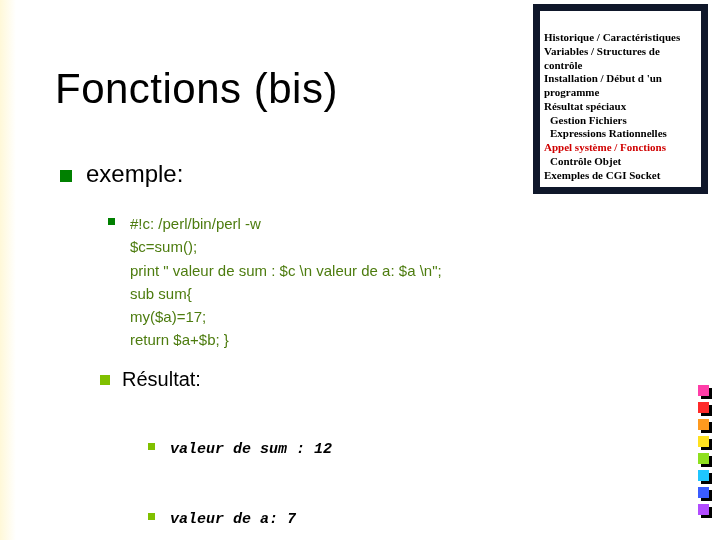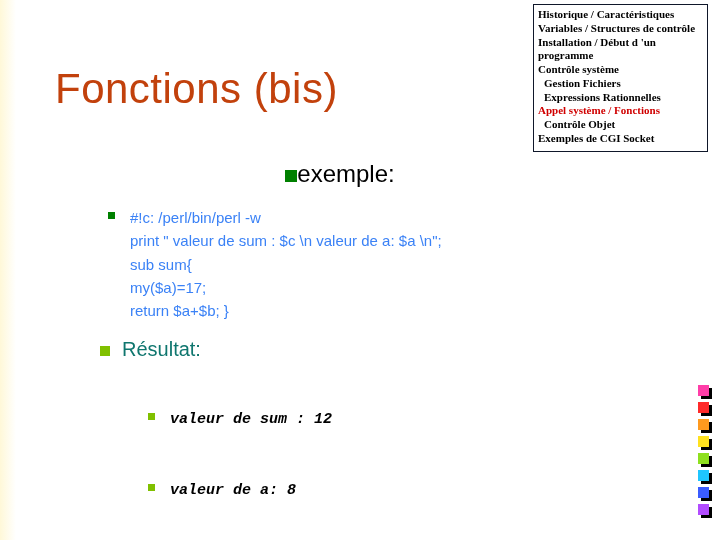--- a/index.html
+++ b/index.html
@@ -16,65 +16,65 @@
     left: 0; top: 0;
     width: 16px; height: 540px;
     background: linear-gradient(to right, #fff8d8, #fff);
   }
   .title {
     position: absolute;
     left: 55px;
     top: 65px;
     font-size: 42px;
     font-weight: 400;
-    color: #c2410c;
+    color: #000000;
     letter-spacing: 0.5px;
   }
   .menu {
     position: absolute;
     right: 12px;
     top: 4px;
     width: 175px;
-    border: 1px solid #0f172a;
+    border: 7px solid #0f172a;
     background: #fff;
-    padding: 3px 4px 5px 4px;
+    padding: 20px 4px 5px 4px;
     font-family: "Times New Roman", Times, serif;
     font-size: 11px;
     line-height: 1.25;
     font-weight: bold;
   }
   .menu .indent { padding-left: 6px; }
   .menu .red { color: #d00000; }
   .content {
     position: absolute;
     left: 60px;
     top: 160px;
     width: 560px;
   }
   .h1line {
     display: flex;
     align-items: center;
-    margin-bottom: 18px;
-    justify-content: center;
+    gap: 14px;
+    margin-bottom: 24px;
   }
   .h1line .sq {
     width: 12px; height: 12px;
     background: #008000;
     flex: 0 0 auto;
     margin-top: 4px;
   }
   .h1line .txt {
     font-size: 24px;
     color: #000;
   }
   .code1 {
     margin-left: 70px;
     font-size: 15px;
     line-height: 1.55;
-    color: #3b82f6;
+    color: #4d7c0f;
   }
   .code1 .first {
     position: relative;
   }
   .code1 .first .sq {
     position: absolute;
     left: -22px;
     top: 6px;
     width: 7px; height: 7px;
     background: #008000;
@@ -86,21 +86,21 @@
     margin: 16px 0 8px 40px;
   }
   .h2line .sq {
     width: 10px; height: 10px;
     background: #80c000;
     flex: 0 0 auto;
     margin-top: 2px;
   }
   .h2line .txt {
     font-size: 20px;
-    color: #0f766e;
+    color: #000000;
   }
   .out {
     margin-left: 110px;
     font-size: 15px;
     line-height: 1.55;
     font-family: "Courier New", monospace;
     font-weight: bold;
     font-style: italic;
   }
   .out .row { position: relative; margin-top: 47px; }
@@ -149,59 +149,60 @@
 <body>
 
 <div class="left-edge"></div>
 
 <div class="title">Fonctions (bis)</div>
 
 <div class="menu">
   <div>Historique / Caractéristiques</div>
   <div>Variables / Structures de contrôle</div>
   <div>Installation / Début d 'un programme</div>
-  <div>Contrôle système</div>
+  <div>Résultat spéciaux</div>
   <div class="indent">Gestion Fichiers</div>
   <div class="indent">Expressions Rationnelles</div>
   <div class="red">Appel système / Fonctions</div>
   <div class="indent">Contrôle Objet</div>
   <div>Exemples de CGI Socket</div>
 </div>
 
 <div class="content">
 
   <div class="h1line">
     <div class="sq"></div>
     <div class="txt">exemple:</div>
   </div>
 
   <div class="code1">
     <div class="first">
       <div class="sq"></div>
       <span>#!c: /perl/bin/perl -w</span>
     </div>
+    <div>$c=sum();</div>
     <div>print  " valeur de sum : $c \n valeur de a: $a \n";</div>
     <div>sub sum{</div>
     <div>my($a)=17;</div>
     <div>return $a+$b; }</div>
   </div>
 
   <div class="h2line">
     <div class="sq"></div>
     <div class="txt">Résultat:</div>
   </div>
 
   <div class="out">
     <div class="row">
       <div class="sq"></div>
       <span>valeur de sum : 12</span>
     </div>
     <div class="row">
       <div class="sq"></div>
-      <span>valeur de a: 8</span>
+      <span>valeur de a: 7</span>
     </div>
   </div>
 
 </div>
 
 <div class="deco">
   <div class="d c1"></div>
   <div class="d c2"></div>
   <div class="d c3"></div>
   <div class="d c4"></div>

